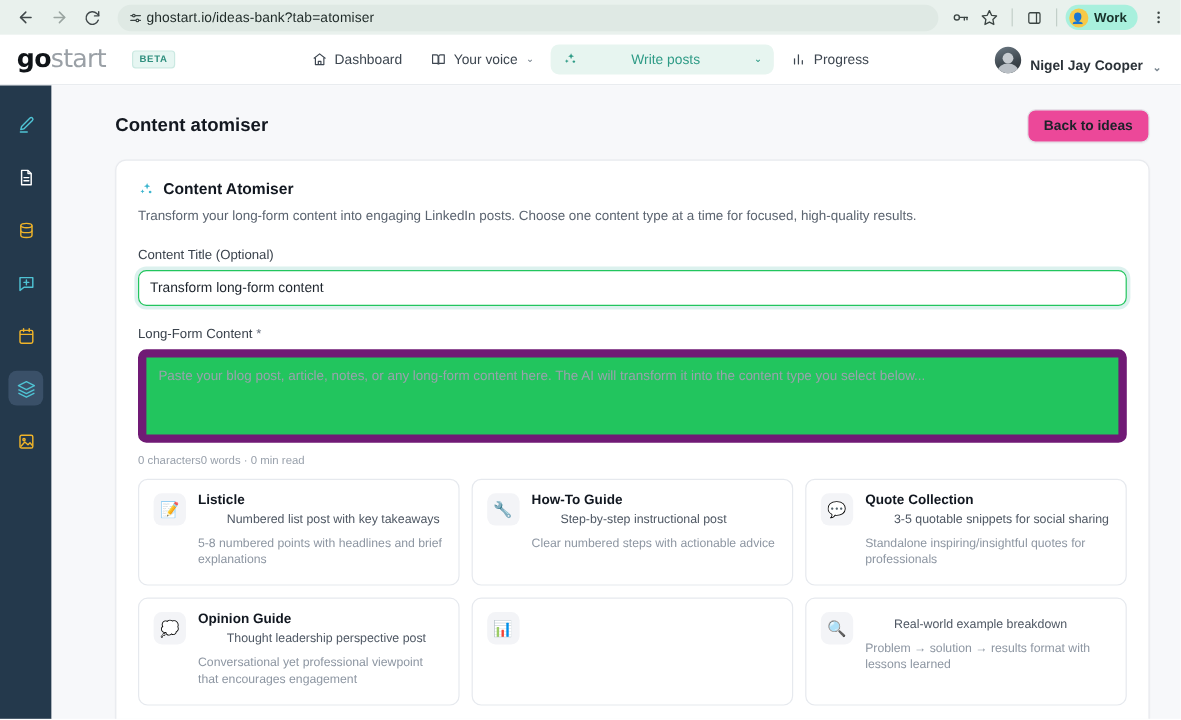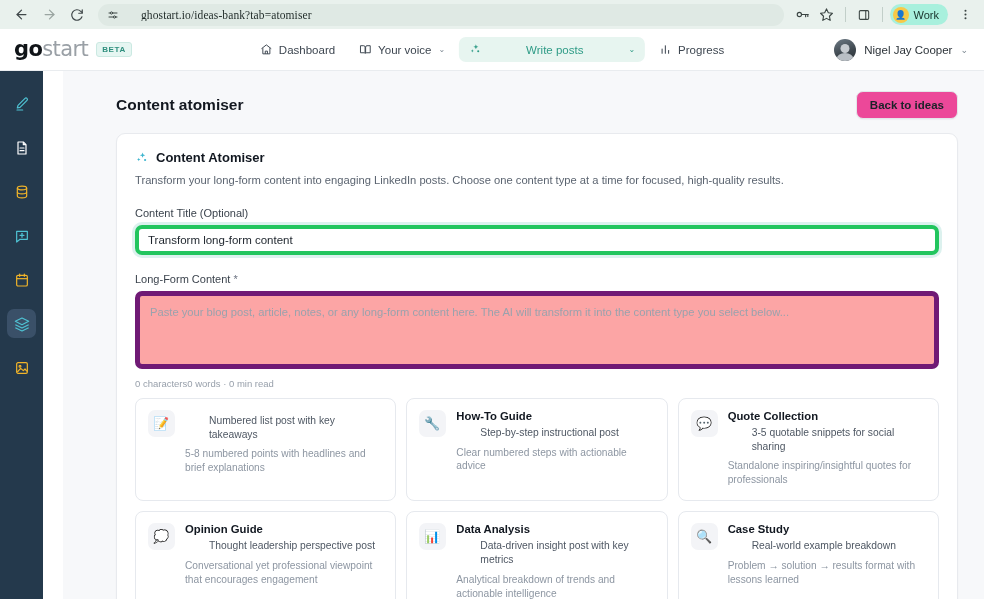--- a/index.html
+++ b/index.html
@@ -29,23 +29,22 @@
   .nav-btn.disabled { color: #9aa5a1; }
   .omnibox {
     flex: 1;
     height: 22px;
     margin: 0 6px;
     background: #dfe9e4;
     border-radius: 11px;
     display: flex;
     align-items: center;
     padding: 0 8px;
-    gap: 22px;
+    gap: 3px;
     min-width: 0;
-    font-family: Liberation Serif, serif;
   }
   .omnibox .url {
     font-size: 11.5px;
     color: #1f2a28;
     white-space: nowrap;
     overflow: hidden;
     text-overflow: ellipsis;
     letter-spacing: 0.1px;
   }
   .chrome-icon {
@@ -64,33 +63,33 @@
     height: 21px;
     padding: 0 9px 0 3px;
     flex: none;
   }
   .work-pill .avatar-mini {
     width: 16px; height: 16px; border-radius: 50%;
     background: #f7c948;
     display: flex; align-items: center; justify-content: center;
     font-size: 9px;
   }
-  .work-pill .label { font-size: 11px; font-weight: normal; color: #17312a; }
+  .work-pill .label { font-size: 11px; font-weight: bold; color: #17312a; }
 
   
   .app-header {
     height: 42px;
     background: #ffffff;
     border-bottom: 1px solid #e9ecef;
     display: flex;
     align-items: center;
     padding: 0 16px 0 14px;
     position: relative;
   }
-  .logo-wrap { display: flex; align-items: center; gap: 8px; flex: none; }
+  .logo-wrap { display: flex; align-items: center; gap: 22px; flex: none; }
   .logo {
     font-size: 21px;
     letter-spacing: -0.6px;
     color: #9aa0a6;
     font-family: "DejaVu Sans", sans-serif;
     line-height: 1;
   }
   .logo b { color: #101418; font-weight: bold; }
   .beta-badge {
     font-size: 8px; font-weight: bold; letter-spacing: 0.6px;
@@ -112,42 +111,42 @@
     border-radius: 7px;
     font-size: 11.5px;
     color: #3d4650;
     white-space: nowrap;
   }
   .nav-item.active { background: #e7f5f0; color: #2e9b86; gap: 44px; }
   .nav-item .chev { font-size: 8px; color: #7b8791; margin-left: 1px; }
   .nav-item.active .chev { color: #2e9b86; }
   .user-box {
     margin-left: auto;
-    display: flex; align-items: center; gap: 8px;
+    display: flex; align-items: flex-end; gap: 8px; font-weight: bold;
   }
   .avatar {
     width: 22px; height: 22px; border-radius: 50%;
     background: linear-gradient(160deg,#6d7a85 0%,#3d464d 60%,#2a3035 100%);
     position: relative; overflow: hidden; flex: none;
   }
   .avatar::after {
     content:""; position:absolute; left:50%; top:5px;
     width:9px; height:9px; border-radius:50%;
     background:#c6cbd0; transform:translateX(-50%);
   }
   .avatar::before {
     content:""; position:absolute; left:50%; bottom:-4px;
     width:17px; height:12px; border-radius:50% 50% 0 0;
     background:#b9bfc5; transform:translateX(-50%);
   }
   .user-name { font-size: 11.5px; color: #2b3238; }
   .user-chev { font-size: 9px; color: #7b8791; }
 
   
-  .body-row { display: flex; height: calc(600px - 29px - 43px); gap: 20px; }
+  .body-row { display: flex; height: calc(600px - 29px - 43px); }
 
   .sidebar {
     width: 43px;
     background: #24394c;
     padding-top: 18px;
     display: flex;
     flex-direction: column;
     align-items: center;
     gap: 15px;
     flex: none;
@@ -195,37 +194,37 @@
   }
 
   .field-label {
     font-size: 11px; color: #3b434d; margin-top: 18px; margin-bottom: 6px;
   }
   .req { color: #6b7280; }
 
   .text-input {
     width: 100%;
     height: 30px;
-    border: 4px solid #22c55e;
+    border: 1px solid #22c55e;
     border-radius: 7px;
     background: #fff;
     font-size: 11.5px;
     color: #1d242c;
     padding: 0 9px;
     outline: none;
     box-shadow: 0 0 0 3px rgba(63,179,160,0.18);
     font-family: "Liberation Sans", sans-serif;
   }
 
   .textarea {
     width: 100%;
     height: 78px;
-    border: 5px solid #701a75;
+    border: 7px solid #701a75;
     border-radius: 7px;
-    background: #fca5a5;
+    background: #22c55e;
     font-size: 11.2px;
     color: #1d242c;
     padding: 9px 10px;
     outline: none;
     resize: none;
     font-family: "Liberation Sans", sans-serif;
     line-height: 1.4;
   }
   .textarea::placeholder { color: #9aa2ad; }
 
@@ -500,20 +499,21 @@
         <span>0 characters</span>
         <span>0 words · 0 min read</span>
       </div>
 
 
       <div class="grid">
 
         <div class="type-card">
           <div class="type-icon">📝</div>
           <div class="type-body">
+            <div class="type-name">Listicle</div>
             <div class="type-desc">Numbered list post with key takeaways</div>
             <div class="type-detail">5-8 numbered points with headlines and brief explanations</div>
           </div>
         </div>
 
         <div class="type-card">
           <div class="type-icon">🔧</div>
           <div class="type-body">
             <div class="type-name">How-To Guide</div>
             <div class="type-desc">Step-by-step instructional post</div>
@@ -534,31 +534,25 @@
           <div class="type-icon">💭</div>
           <div class="type-body">
             <div class="type-name">Opinion Guide</div>
             <div class="type-desc">Thought leadership perspective post</div>
             <div class="type-detail">Conversational yet professional viewpoint that encourages engagement</div>
           </div>
         </div>
 
         <div class="type-card">
           <div class="type-icon">📊</div>
-          <div class="type-body">
-            <div class="type-name">Data Analysis</div>
-            <div class="type-desc">Data-driven insight post with key metrics</div>
-            <div class="type-detail">Analytical breakdown of trends and actionable intelligence</div>
-          </div>
         </div>
 
         <div class="type-card">
           <div class="type-icon">🔍</div>
           <div class="type-body">
-            <div class="type-name">Case Study</div>
             <div class="type-desc">Real-world example breakdown</div>
             <div class="type-detail">Problem → solution → results format with lessons learned</div>
           </div>
         </div>
 
       </div>
     </div>
   </div>
 </div>
 

